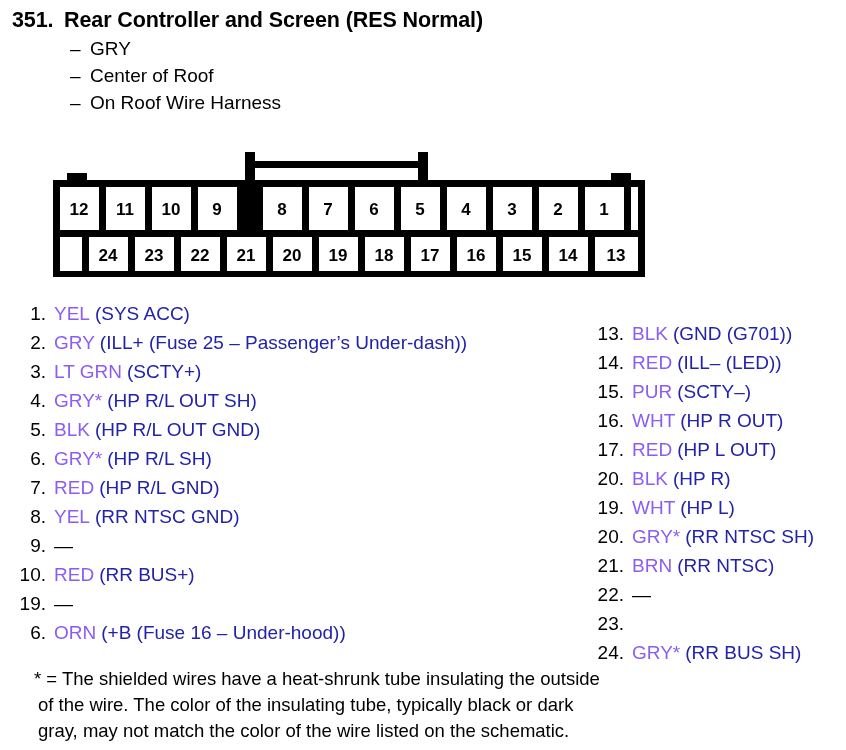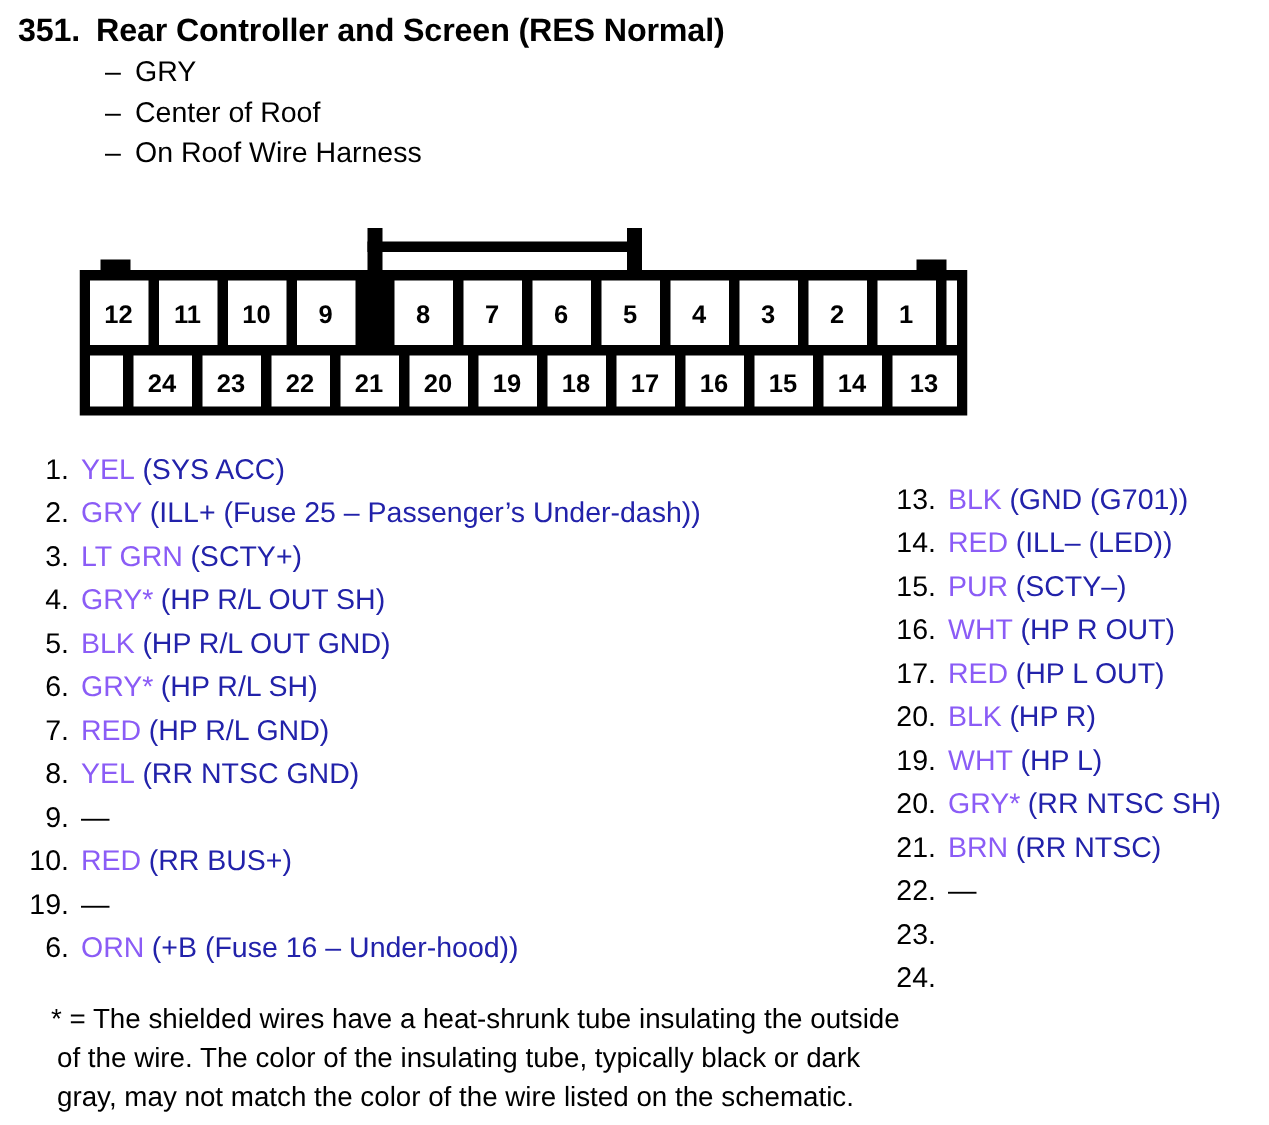--- a/index.html
+++ b/index.html
@@ -298,20 +298,21 @@
   </div>
   <div class="pin-row">
     <span class="pin-idx">22.</span>
     <span class="pin-body"><span class="pin-dash">—</span><span class="pin-desc"></span></span>
   </div>
   <div class="pin-row">
     <span class="pin-idx">23.</span>
   </div>
   <div class="pin-row">
     <span class="pin-idx">24.</span>
+    <span class="pin-body"><span class="pin-color">GRY*</span><span class="pin-desc">(RR BUS SH)</span></span>
   </div>
 </div>
 
 <div id="footnote">
   <span class="fn-first">* = The shielded wires have a heat-shrunk tube insulating the outside</span>
   <span class="fn-cont">of the wire. The color of the insulating tube, typically black or dark</span>
   <span class="fn-cont">gray, may not match the color of the wire listed on the schematic.</span>
 </div>
 
 </body></html>

